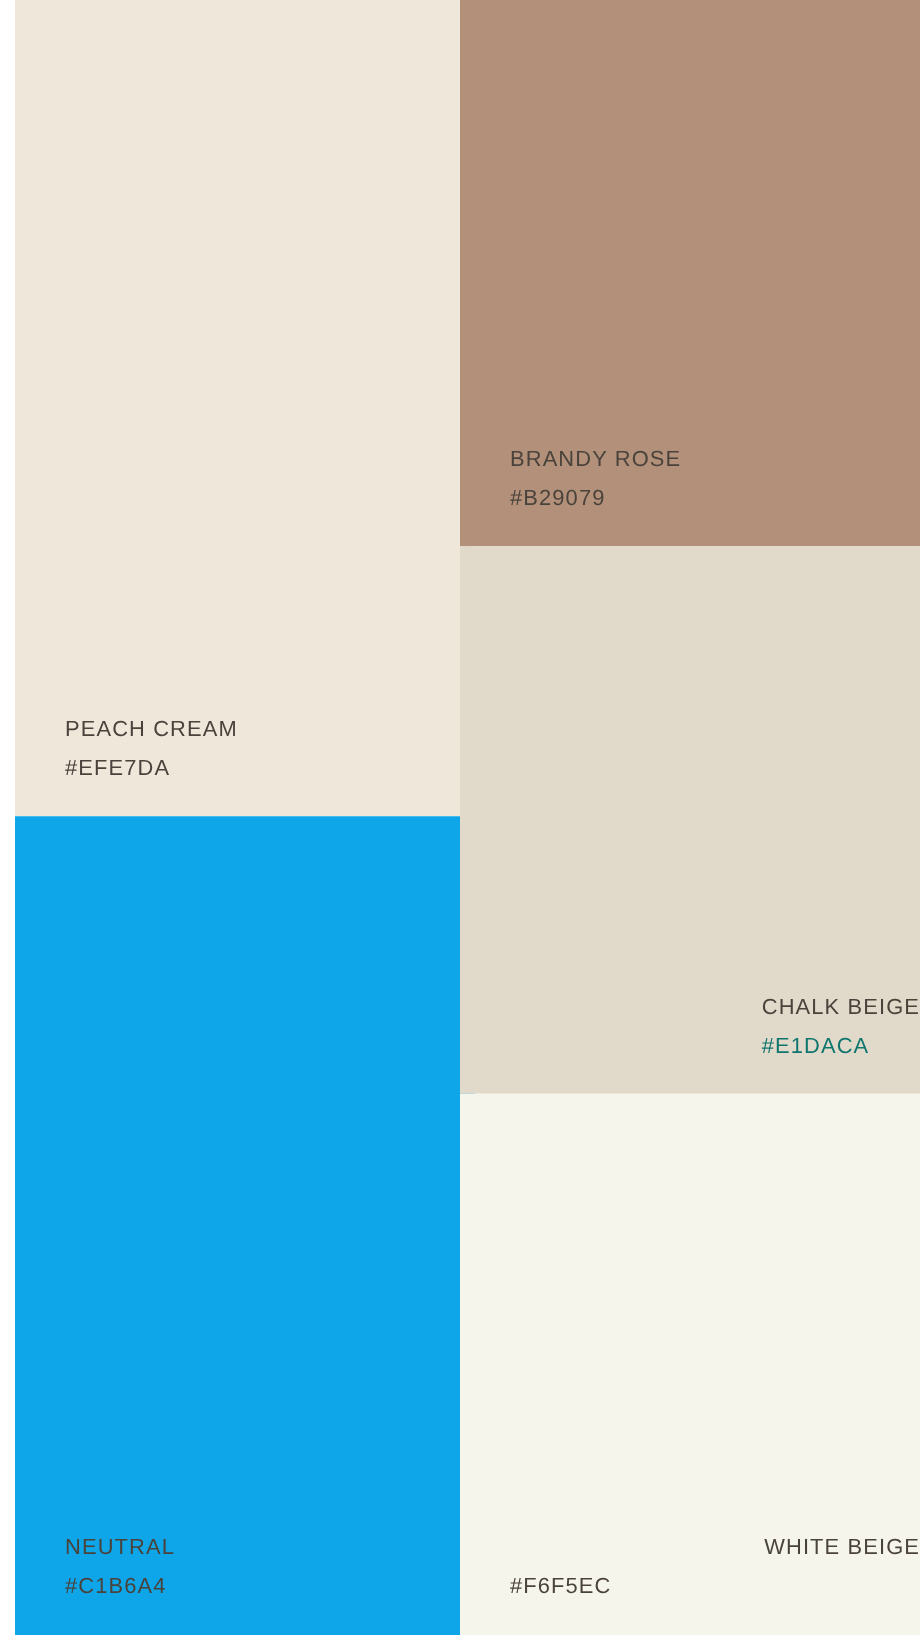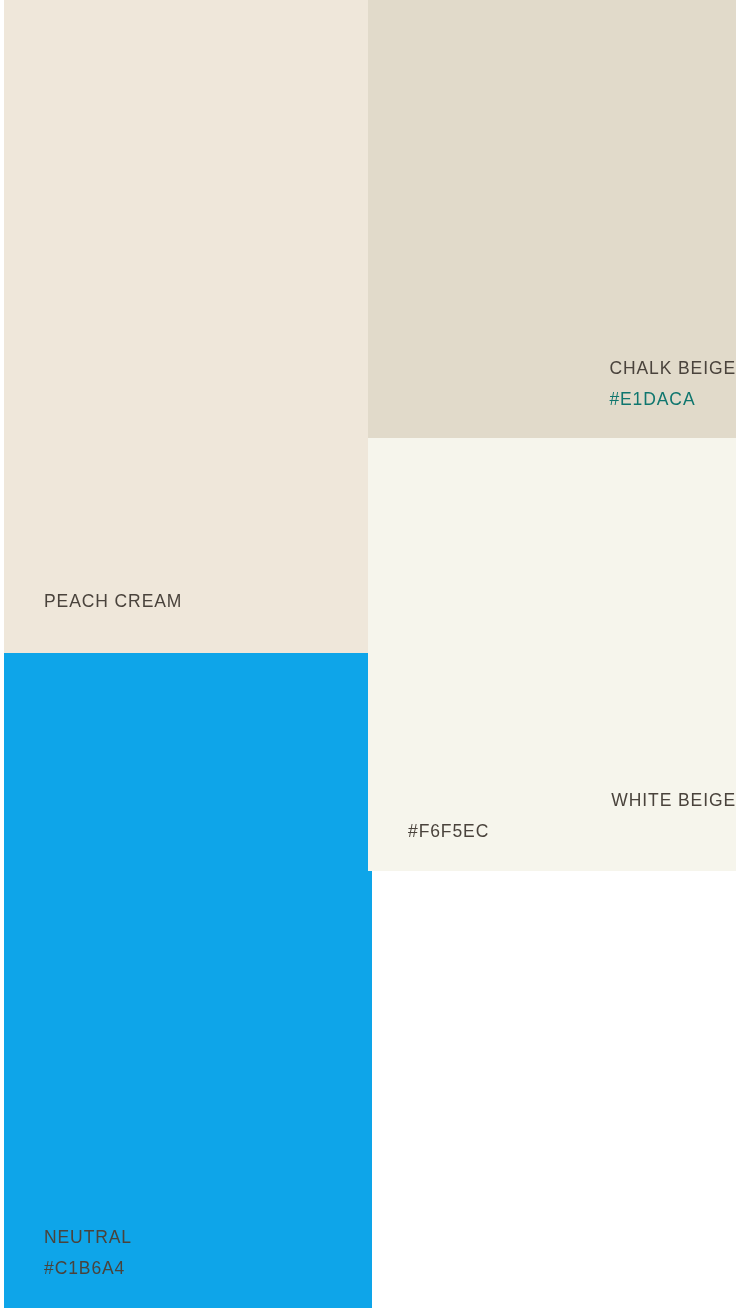--- a/index.html
+++ b/index.html
@@ -17,21 +17,21 @@
     overflow: hidden;
   }
   .column {
     position: absolute;
     top: 0;
     height: 100%;
     display: flex;
     flex-direction: column;
   }
   .column-left {
-    left: 4px;
+    left: 12px;
     width: 368px;
   }
   .column-right {
     left: 368px;
     width: 368px;
   }
   .swatch {
     position: relative;
     width: 100%;
     box-sizing: border-box;
@@ -70,34 +70,41 @@
 </head>
 <body>
 
 <div class="palette" style="width: 736px; height: 1308px;">
 
   <div class="column column-left">
 
     <div class="swatch" id="sw-peach-cream" style="background-color: rgb(239, 231, 218); height: 653px; flex: 0 0 653px;">
       <div class="swatch-label">
         <span class="swatch-name" style="color: rgb(74, 67, 60);">PEACH CREAM</span>
+        <span class="swatch-hex" style="color: rgb(74, 67, 60);">#EFE7DA</span>
       </div>
     </div>
 
     <div class="swatch bottom-row" id="sw-neutral" style="background-color: #0ea5e9; height: 655px; flex: 0 0 655px;">
       <div class="swatch-label">
         <span class="swatch-name" style="color: rgb(74, 67, 60);">NEUTRAL</span>
         <span class="swatch-hex" style="color: rgb(74, 67, 60);">#C1B6A4</span>
       </div>
     </div>
 
   </div>
 
   <div class="column column-right">
 
+    <div class="swatch" id="sw-brandy-rose" style="background-color: rgb(178, 144, 121); height: 437px; flex: 0 0 437px;">
+      <div class="swatch-label">
+        <span class="swatch-name" style="color: rgb(74, 67, 60);">BRANDY ROSE</span>
+        <span class="swatch-hex" style="color: rgb(74, 67, 60);">#B29079</span>
+      </div>
+    </div>
 
     <div class="swatch" id="sw-chalk-beige" style="background-color: rgb(225, 218, 202); height: 438px; flex: 0 0 438px; align-items: flex-end;">
       <div class="swatch-label">
         <span class="swatch-name" style="color: rgb(74, 67, 60);">CHALK BEIGE</span>
         <span class="swatch-hex" style="color: #0f766e;">#E1DACA</span>
       </div>
     </div>
 
     <div class="swatch bottom-row" id="sw-white-beige" style="background-color: rgb(246, 245, 236); height: 433px; flex: 0 0 433px;">
       <div class="swatch-label">

